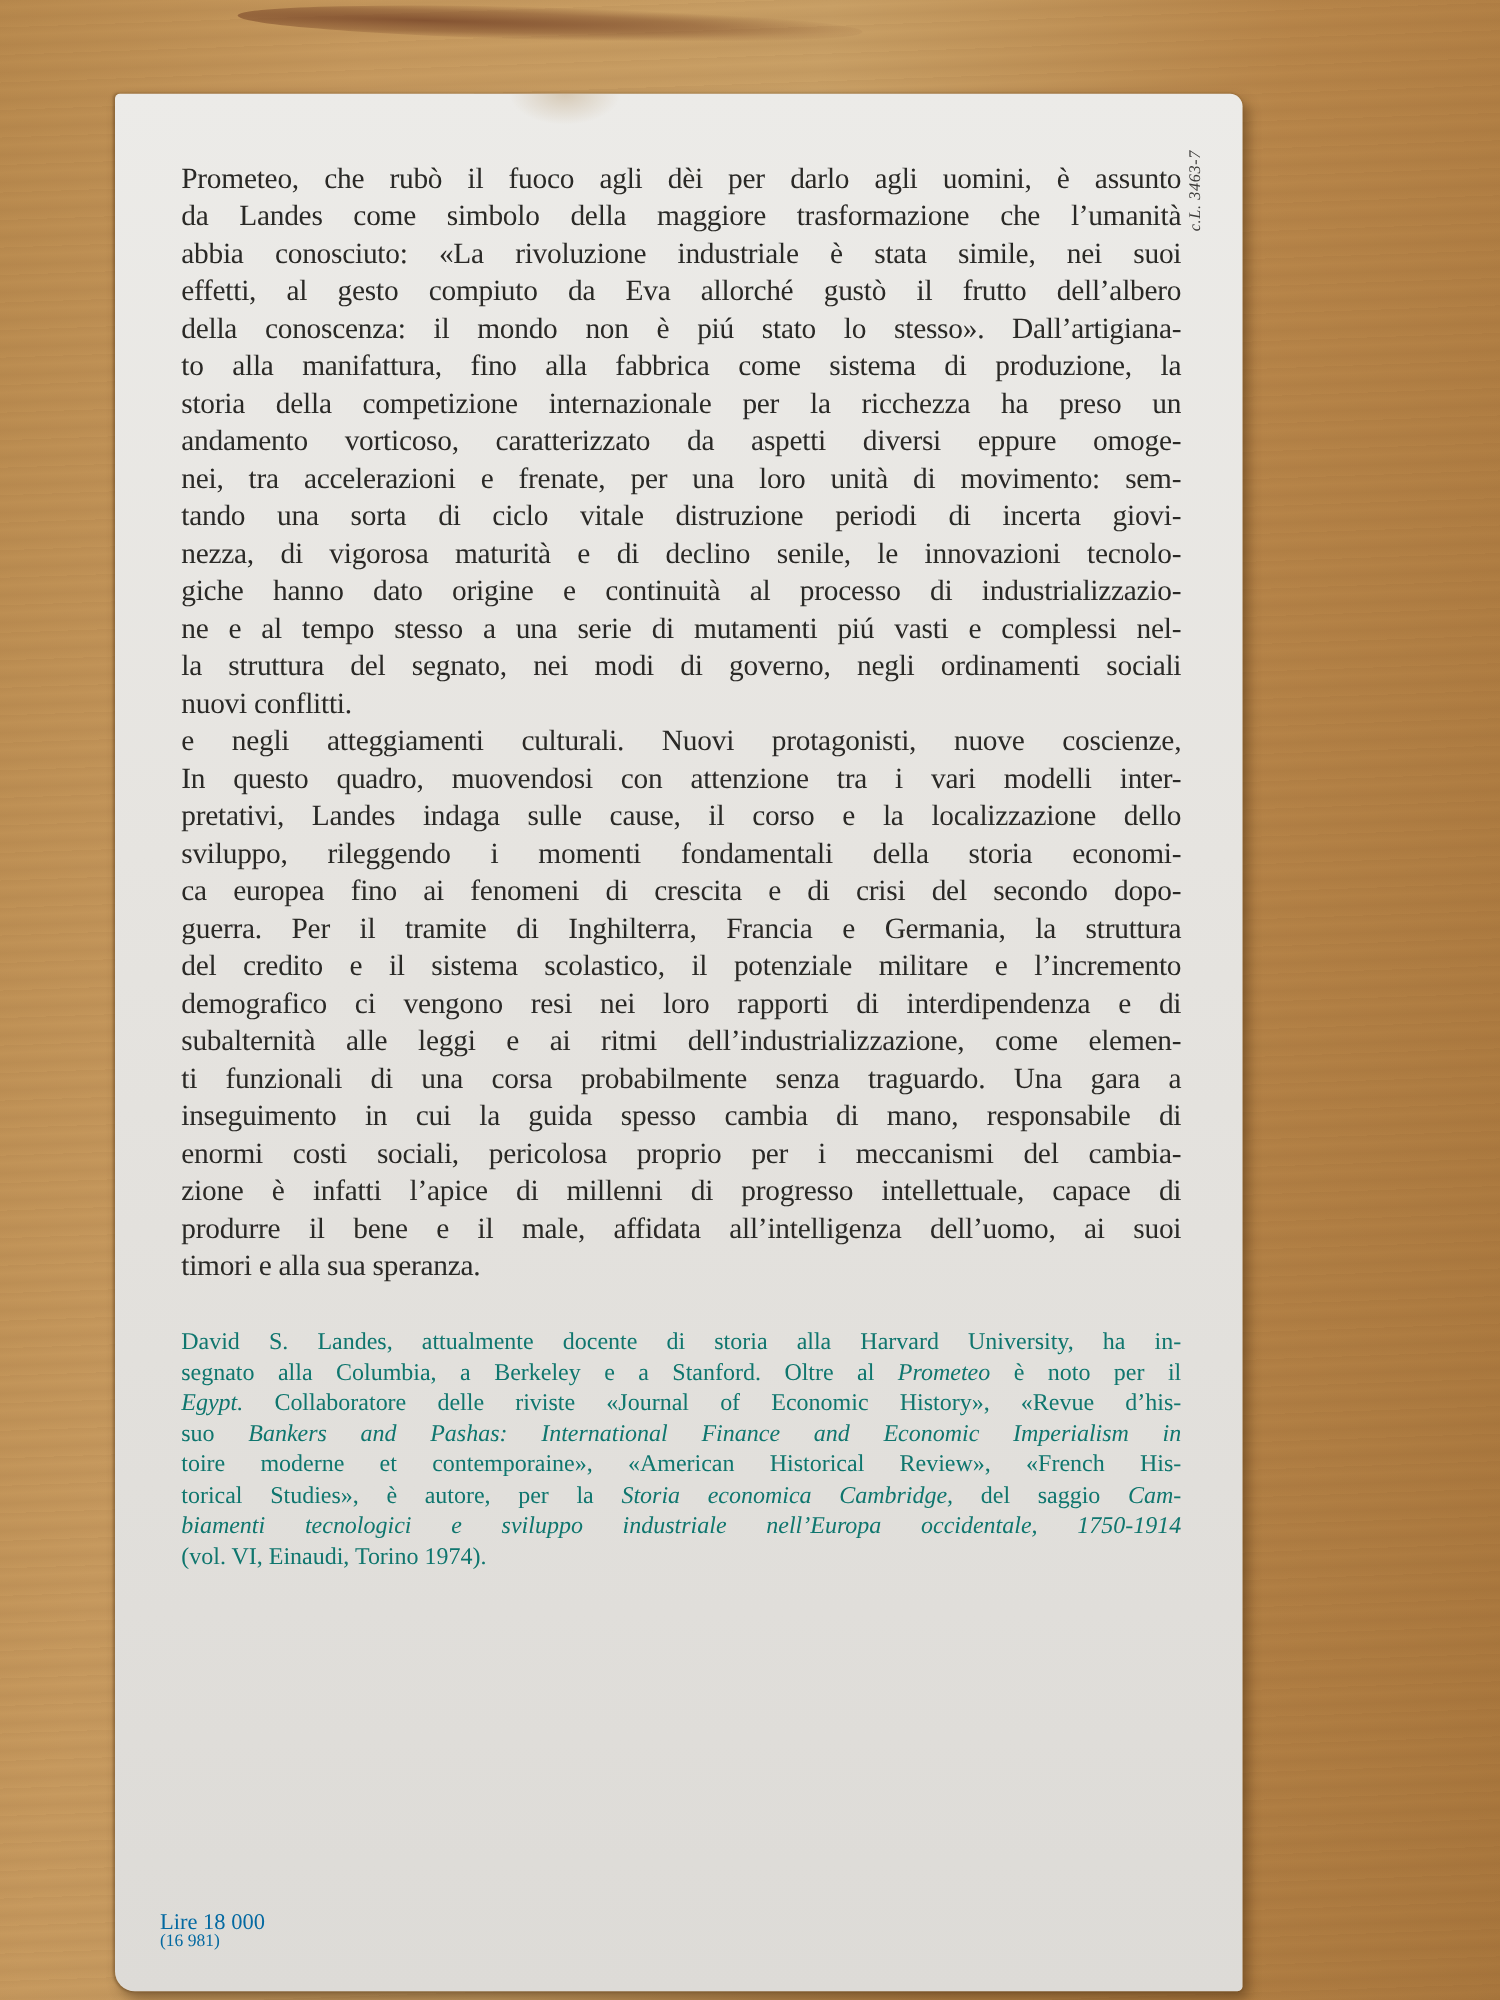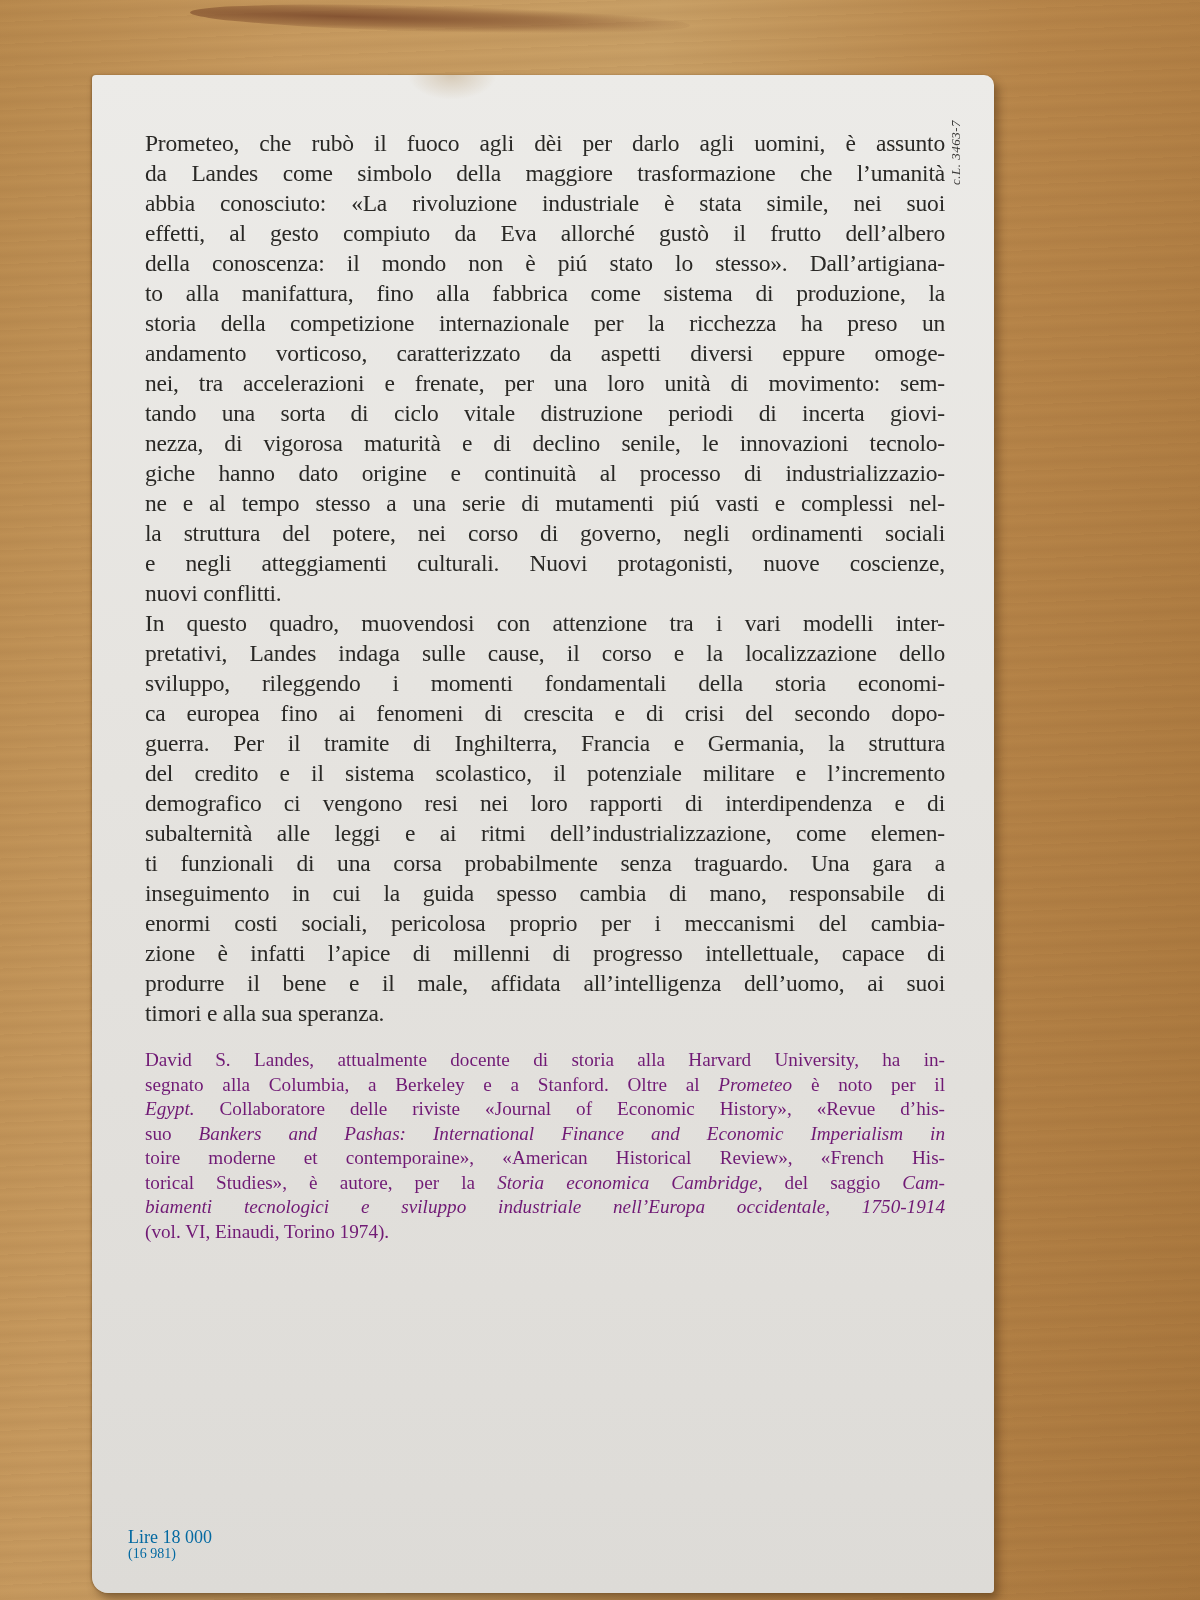--- a/index.html
+++ b/index.html
@@ -36,21 +36,21 @@
   }
   .content {
     position: absolute; left: 145px; top: 128px; width: 800px;
     color: #2a2926;
   }
   .para {
     margin: 0; font-size: 23.5px; line-height: 30px; letter-spacing: -0.2px;
   }
   .line { display: block; white-space: nowrap; text-align: justify; text-align-last: justify; }
   .line.last { text-align-last: left; }
-  .bio { margin-top: 20px; font-size: 19.2px; line-height: 24.5px; color: #701a75; font-family: Liberation Serif, serif; }
+  .bio { margin-top: 34px; font-size: 19.2px; line-height: 24.5px; color: #0f766e; font-family: Liberation Serif, serif; }
   .bio i { font-style: italic; }
   .price {
     position: absolute; left: 128px; top: 1528px; color: #0369a1;
     font-size: 18px; line-height: 18px;
   }
   .price .sub { font-size: 14px; line-height: 16px; }
 </style>
 </head>
 <body>
 
@@ -71,23 +71,23 @@
       <span class="line">effetti, al gesto compiuto da Eva allorché gustò il frutto dell’albero</span>
       <span class="line">della conoscenza: il mondo non è piú stato lo stesso». Dall’artigiana-</span>
       <span class="line">to alla manifattura, fino alla fabbrica come sistema di produzione, la</span>
       <span class="line">storia della competizione internazionale per la ricchezza ha preso un</span>
       <span class="line">andamento vorticoso, caratterizzato da aspetti diversi eppure omoge-</span>
       <span class="line">nei, tra accelerazioni e frenate, per una loro unità di movimento: sem-</span>
       <span class="line">tando una sorta di ciclo vitale distruzione periodi di incerta giovi-</span>
       <span class="line">nezza, di vigorosa maturità e di declino senile, le innovazioni tecnolo-</span>
       <span class="line">giche hanno dato origine e continuità al processo di industrializzazio-</span>
       <span class="line">ne e al tempo stesso a una serie di mutamenti piú vasti e complessi nel-</span>
-      <span class="line">la struttura del potere, nei corso di governo, negli ordinamenti sociali</span>
+      <span class="line">la struttura del segnato, nei modi di governo, negli ordinamenti sociali</span>
+      <span class="line last">nuovi conflitti.</span>
       <span class="line">e negli atteggiamenti culturali. Nuovi protagonisti, nuove coscienze,</span>
-      <span class="line last">nuovi conflitti.</span>
     </p>
   <p class="para" id="p2">
       <span class="line">In questo quadro, muovendosi con attenzione tra i vari modelli inter-</span>
       <span class="line">pretativi, Landes indaga sulle cause, il corso e la localizzazione dello</span>
       <span class="line">sviluppo, rileggendo i momenti fondamentali della storia economi-</span>
       <span class="line">ca europea fino ai fenomeni di crescita e di crisi del secondo dopo-</span>
       <span class="line">guerra. Per il tramite di Inghilterra, Francia e Germania, la struttura</span>
       <span class="line">del credito e il sistema scolastico, il potenziale militare e l’incremento</span>
       <span class="line">demografico ci vengono resi nei loro rapporti di interdipendenza e di</span>
       <span class="line">subalternità alle leggi e ai ritmi dell’industrializzazione, come elemen-</span>

